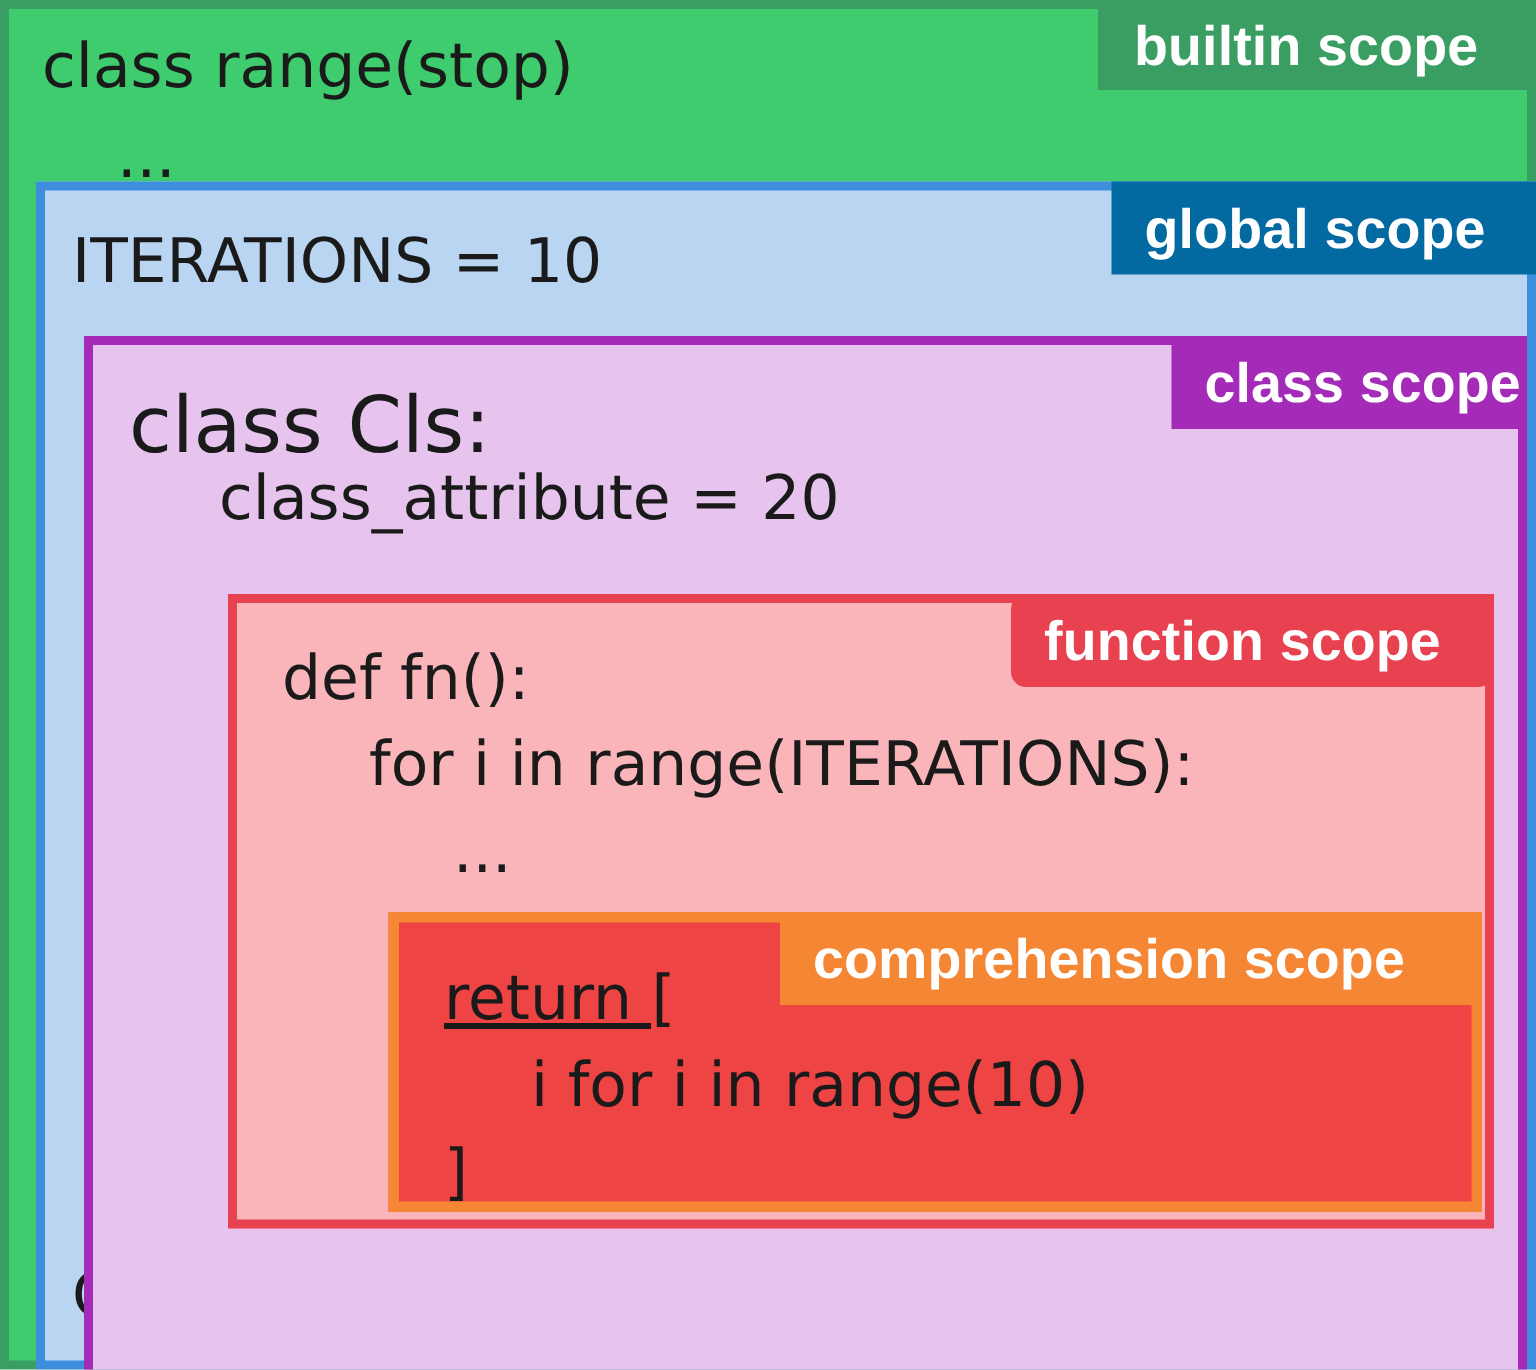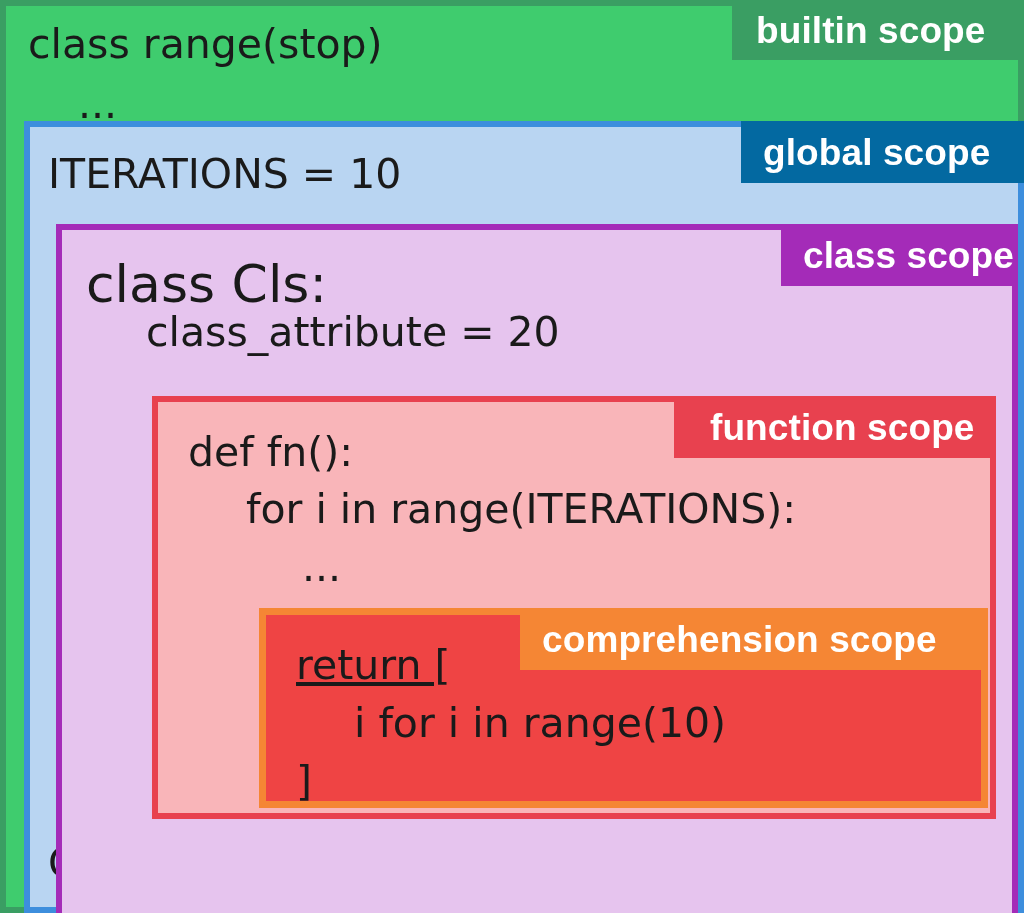--- a/index.html
+++ b/index.html
@@ -116,24 +116,25 @@
     top: 166px;
     width: 844px;
     height: 423px;
     background: #f9b5b9;
     border: 6px solid #e8414f;
   }
   #function-scope > .scope-label {
     background: #e8414f;
     height: 62px;
     width: 322px;
-    padding-left: 36px;
-    font-size: 37px;
-    top: -6px;
-    right: -6px;
+    padding-left: 22px;
+    font-size: 37px;
+    top: -6px;
+    right: -6px;
+    border-radius: 10px;
   }
 
   
   #comprehension-scope {
     left: 101px;
     top: 206px;
     width: 729px;
     height: 200px;
     background: #ef4444;
     border: 7px solid #f58634;

